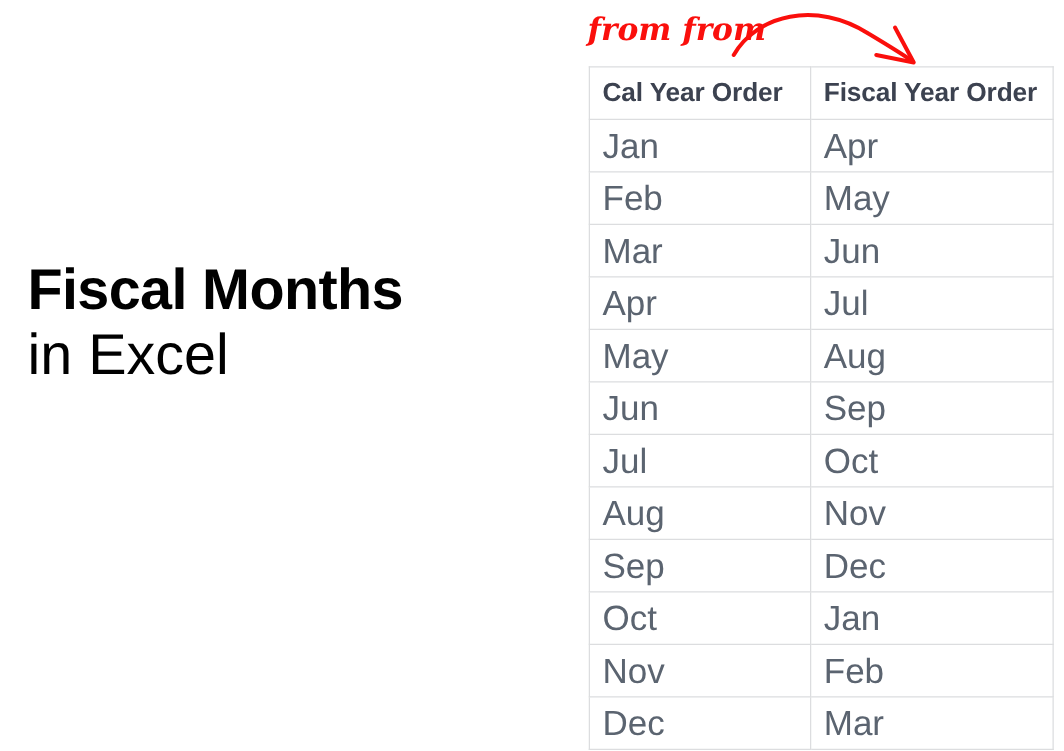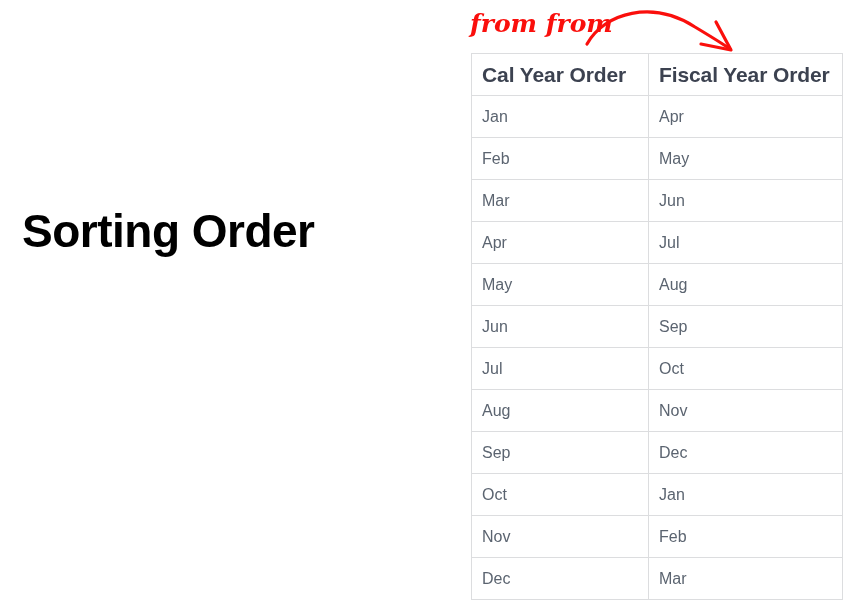--- a/index.html
+++ b/index.html
@@ -80,21 +80,21 @@
     width: 371px;
     table-layout: fixed;
   }
   table.data-table th,
   table.data-table td {
     border: 1px solid #dcdddf;
     height: 42px;
     padding: 0 0 0 10px;
     text-align: left;
     vertical-align: middle;
-    font-size: 16px;
+    font-size: 28px;
     box-sizing: border-box;
     background: #ffffff;
   }
   table.data-table th {
     font-weight: 700;
     color: #3c4250;
     font-size: 21px;
     letter-spacing: -0.1px;
   }
   table.data-table td {
@@ -103,21 +103,22 @@
   }
   table.data-table col.c1 { width: 177px; }
   table.data-table col.c2 { width: 194px; }
 </style>
 </head>
 <body>
 
 <div id="page">
 
   <div class="title-block">
-    <span class="title-line bold">Sorting Order</span>
+    <span class="title-line bold">Fiscal Months</span>
+    <span class="title-line light">in Excel</span>
   </div>
 
   <div class="annot annot-from">from from</div>
 
   <svg class="arrow-svg" viewBox="0 0 170 56">
     <path d="M 12 44 C 30 12, 78 0, 120 27 C 135 36, 148 44, 155 49" fill="none" stroke="#fa0f0c" stroke-width="3.2" stroke-linecap="round"></path>
     <path d="M 141 22 L 156 50 L 126 44" fill="none" stroke="#fa0f0c" stroke-width="3.2" stroke-linecap="round" stroke-linejoin="round"></path>
   </svg>
 
   <div class="table-wrap">

